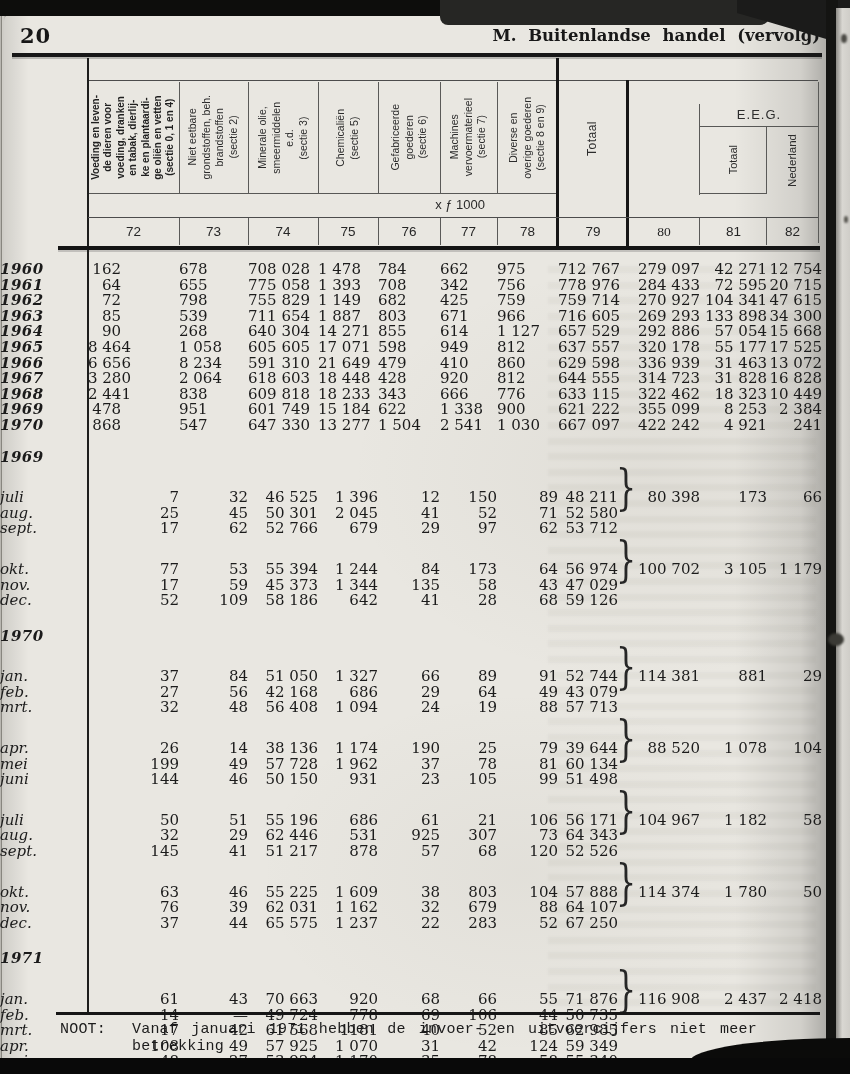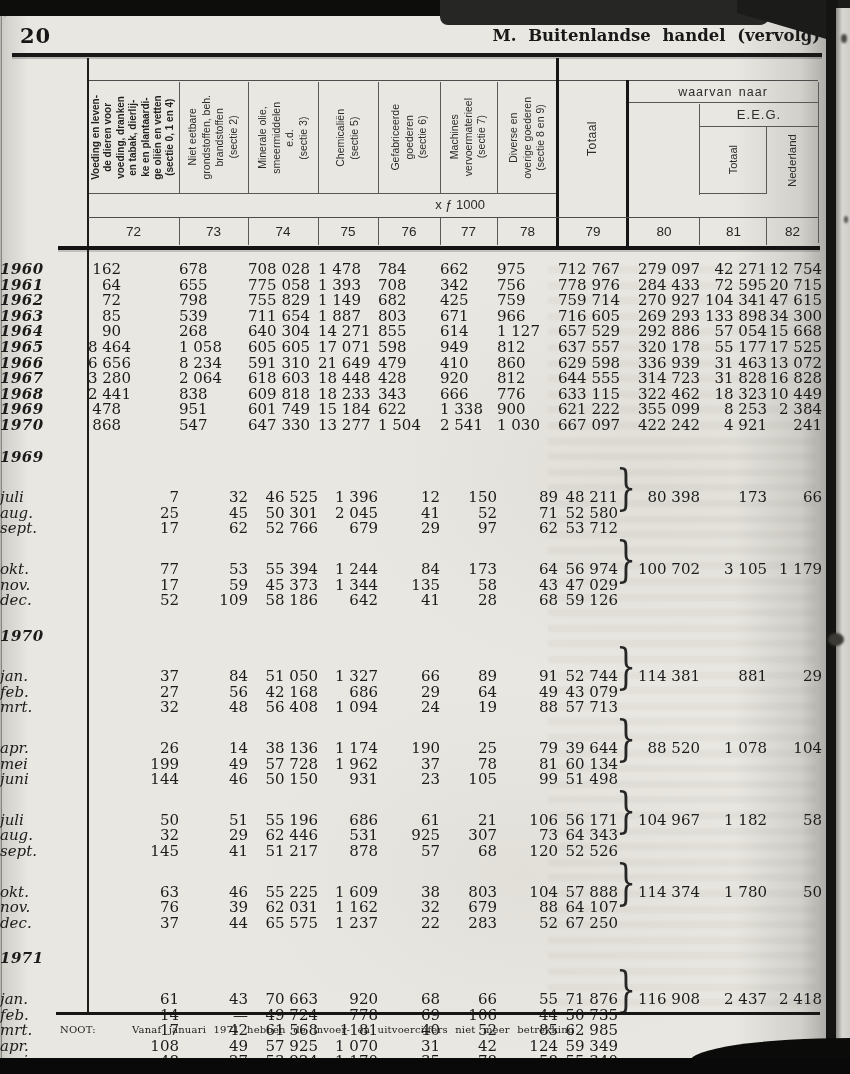--- a/index.html
+++ b/index.html
@@ -82,21 +82,21 @@
   .hc81{left:700px;top:127px;width:67px;height:67px;} .hc81 .vh{font-size:11px;}
   .hc82{left:767px;top:127px;width:51px;height:67px;} .hc82 .vh{font-size:11.5px;}
 
   .unit{position:absolute;left:400px;top:197px;width:85px;text-align:right;
       font-family:"Liberation Sans",sans-serif;font-size:13px;color:#2a2a2a;}
 
   .cn{position:absolute;top:220px;height:24px;line-height:24px;text-align:center;
       font-family:"Liberation Sans",sans-serif;font-size:13.5px;color:#262626;}
   .cn72{left:88px;width:91px;} .cn73{left:179px;width:69px;} .cn74{left:248px;width:70px;}
   .cn75{left:318px;width:60px;} .cn76{left:378px;width:62px;} .cn77{left:440px;width:57px;}
-  .cn78{left:497px;width:61px;} .cn79{left:558px;width:70px;} .cn80{left:628px;width:72px;}
+  .cn78{left:497px;width:61px;} .cn79{left:558px;width:70px;} .cn80{left:628px;width:72px;font-family:Liberation Serif, serif;}
   .cn81{left:700px;width:67px;} .cn82{left:767px;width:51px;}
 
   .rule-mid{position:absolute;left:58px;top:246px;width:762px;height:4px;background:#141414;
       box-shadow:0 2px 0 rgba(40,40,40,.2);}
   .rule-bottom{position:absolute;left:56px;top:1012px;width:764px;height:3px;background:#161616;}
 
   
   .tablewrap{position:absolute;left:0;top:262px;width:822px;}
   table.dt{border-collapse:collapse;table-layout:fixed;width:822px;}
   table.dt td{padding:0;height:15.6px;line-height:15.6px;font-size:15px;color:#1b1b1b;
@@ -111,21 +111,21 @@
   tr.yr td.t-c72{padding-right:58px;} tr.yr td.t-c73{padding-right:59px;} tr.yr td.t-c74{padding-right:59px;}
   tr.yr td.t-c75{padding-right:59px;} tr.yr td.t-c76{padding-right:54px;} tr.yr td.t-c77{padding-right:46px;}
   tr.yr td.t-c78{padding-right:52px;}
   td.t-brc{padding:0;line-height:0;vertical-align:middle;}
   .brace-glyph{display:inline-block;font-size:44px;line-height:44px;color:#262626;
       transform:scale(.72,1.12);transform-origin:left center;margin-left:-2px;}
   td.agg{vertical-align:middle;}
 
   
   .noot{position:absolute;left:60px;top:1021px;width:762px;display:flex;
-      font-size:10px;line-height:17px;color:#1c1c1c;word-spacing:4px;letter-spacing:.2px;}
+      font-size:15px;line-height:17px;color:#1c1c1c;word-spacing:4px;letter-spacing:.2px;font-family:Liberation Mono, monospace;}
   .noot .lbl{width:72px;flex:none;}
 </style>
 </head>
 <body>
 
 <div class="stage">
 
   <div class="left-stack"></div>
   <div class="page"></div>
   <div class="ghost"></div>
@@ -173,21 +173,20 @@
     </div>
   <div class="hc hc78 hcb">
       <span class="vh">Diverse en
 overige goederen
 (sectie 8 en 9)</span>
     </div>
   <div class="hc hc79">
       <span class="vh">Totaal</span>
     </div>
 
-  <div class="wn">waarvan naar</div>
   <div class="eeg">E.E.G.</div>
   <div class="hc hc81 hcb">
       <span class="vh">Totaal</span>
     </div>
   <div class="hc hc82">
       <span class="vh">Nederland</span>
     </div>
 
   <div class="unit">x ƒ 1000</div>
 

